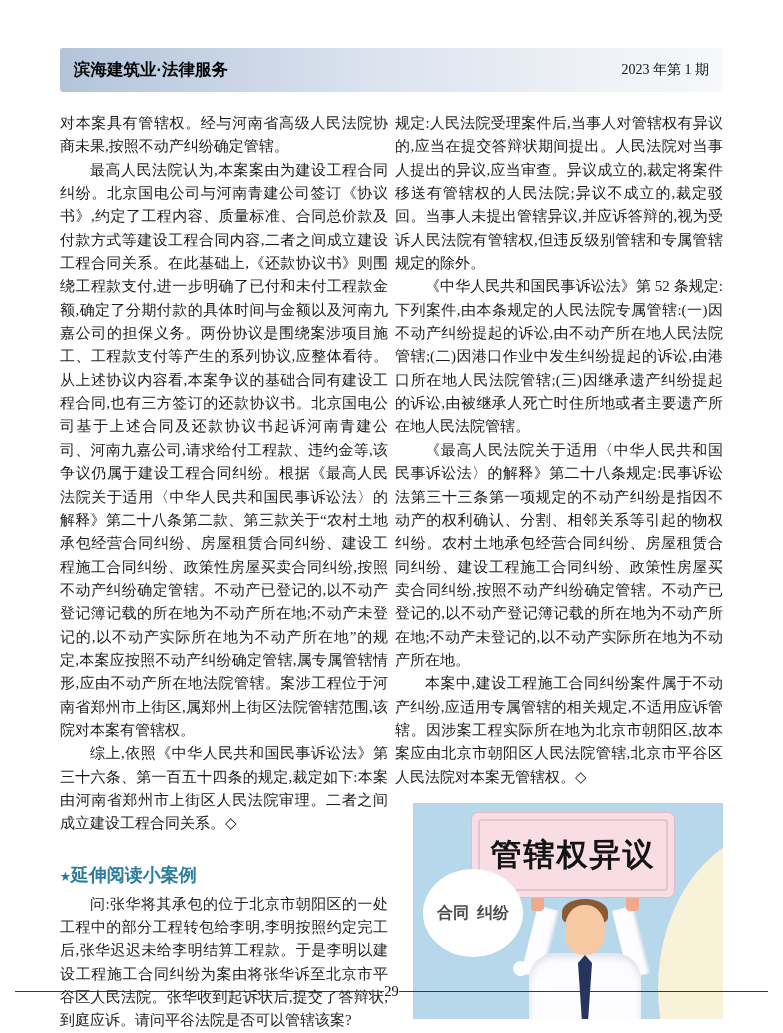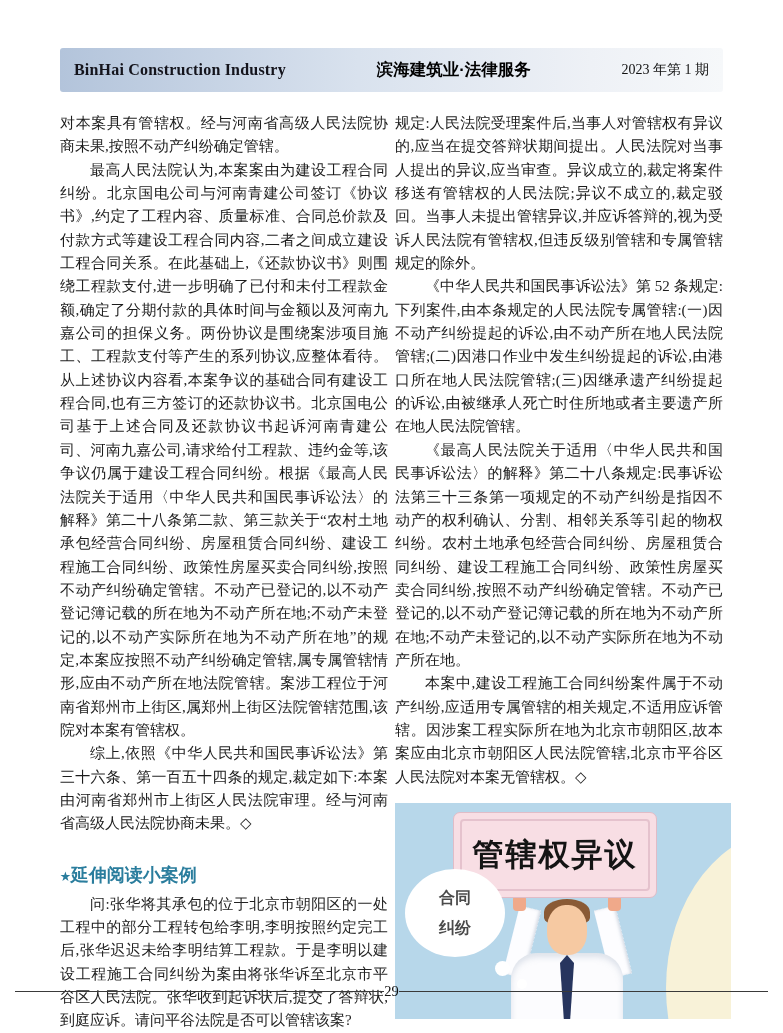--- a/index.html
+++ b/index.html
@@ -19,21 +19,21 @@
   
   .columns{position:absolute;left:60px;top:112px;width:663px;display:flex;gap:7px;}
   .col{width:328px;font-size:15px;line-height:23.35px;text-align:justify;}
   .col p{margin:0;}
   .indent{text-indent:2em;}
   .kai{color:#222;}
   .sec-heading{font-family:Liberation Mono, monospace;font-weight:bold;
     font-size:18px;color:#2a7d9d;margin:28px 0 5px 0;line-height:24px;text-indent:0;}
 
   
-  .illus{position:relative;width:336px;height:216px;margin:14px 0 0 auto;
+  .illus{position:relative;width:310px;height:216px;margin:14px 0 0 auto;
     background:#b7d7ea;overflow:hidden;}
   .cream-circle{position:absolute;right:-185px;top:25px;width:250px;height:320px;
     border-radius:50%;background:#f8f2d8;}
   .sign{position:absolute;left:58px;top:9px;width:204px;height:86px;background:#f8dee4;
     border:1px solid #e0bcc7;border-radius:7px;box-sizing:border-box;
     display:flex;align-items:center;justify-content:center;}
   .sign-inner{position:absolute;inset:6px;border:2px solid #e5c2cd;border-radius:4px;}
   .sign-text{position:relative;font-family:"Liberation Sans","DejaVu Sans",sans-serif;
     font-weight:bold;font-size:31px;color:#141414;letter-spacing:2px;}
   .hand{position:absolute;width:13px;height:16px;background:#f0a98a;border-radius:4px;top:92px;}
@@ -44,48 +44,47 @@
   .arm.r{left:207px;transform:rotate(-14deg);}
   .head{position:absolute;left:152px;top:102px;width:40px;height:50px;background:#f6c9a2;
     border-radius:46% 46% 44% 44%;}
   .hair{position:absolute;left:149px;top:96px;width:46px;height:26px;background:#8a5a35;
     border-radius:50% 50% 30% 30%;}
   .shirt{position:absolute;left:116px;top:150px;width:112px;height:70px;background:#fcfcfe;
     border-radius:26px 26px 0 0;box-shadow:inset 0 4px 6px rgba(160,175,195,.35);}
   .tie{position:absolute;left:165px;top:152px;width:14px;height:66px;background:#27355e;
     clip-path:polygon(50% 0,100% 12%,72% 100%,28% 100%,0 12%);}
   .bubble{position:absolute;left:10px;top:66px;width:100px;height:88px;background:#ffffff;
-    border-radius:50%;display:flex;flex-direction:column;align-items:center;justify-content:center;gap:8px;}
+    border-radius:50%;display:flex;flex-direction:row;align-items:center;justify-content:center;gap:8px;}
   .bubble-line{font-family:"Liberation Sans","DejaVu Sans",sans-serif;font-weight:bold;
     font-size:16px;color:#4a4a4a;line-height:22px;}
   .bubble-dot1{position:absolute;left:100px;top:158px;width:15px;height:15px;background:#fff;border-radius:50%;}
   .bubble-dot2{position:absolute;left:122px;top:176px;width:10px;height:10px;background:#fff;border-radius:50%;}
 
   
   .footer{position:absolute;left:15px;right:15px;top:983px;display:flex;align-items:center;}
   .footer .rule{flex:1;border-top:1.2px solid #3a3a3a;}
   .footer .pg{font-size:14.5px;color:#111;}
 </style>
 </head>
 <body>
 
 <div class="page">
 
   <div class="header-bar">
-    <span class="hdr-left">BinHai Construction Industry</span>
     <span class="hdr-center">滨海建筑业·法律服务</span>
     <span class="hdr-right">2023 年第 1 期</span>
   </div>
 
   <div class="columns">
 
     <div class="col">
       <p>对本案具有管辖权。经与河南省高级人民法院协商未果,按照不动产纠纷确定管辖。</p>
       <p class="indent">最高人民法院认为,本案案由为建设工程合同纠纷。北京国电公司与河南青建公司签订《协议书》,约定了工程内容、质量标准、合同总价款及付款方式等建设工程合同内容,二者之间成立建设工程合同关系。在此基础上,《还款协议书》则围绕工程款支付,进一步明确了已付和未付工程款金额,确定了分期付款的具体时间与金额以及河南九嘉公司的担保义务。两份协议是围绕案涉项目施工、工程款支付等产生的系列协议,应整体看待。从上述协议内容看,本案争议的基础合同有建设工程合同,也有三方签订的还款协议书。北京国电公司基于上述合同及还款协议书起诉河南青建公司、河南九嘉公司,请求给付工程款、违约金等,该争议仍属于建设工程合同纠纷。根据《最高人民法院关于适用〈中华人民共和国民事诉讼法〉的解释》第二十八条第二款、第三款关于“农村土地承包经营合同纠纷、房屋租赁合同纠纷、建设工程施工合同纠纷、政策性房屋买卖合同纠纷,按照不动产纠纷确定管辖。不动产已登记的,以不动产登记簿记载的所在地为不动产所在地;不动产未登记的,以不动产实际所在地为不动产所在地”的规定,本案应按照不动产纠纷确定管辖,属专属管辖情形,应由不动产所在地法院管辖。案涉工程位于河南省郑州市上街区,属郑州上街区法院管辖范围,该院对本案有管辖权。</p>
-      <p class="indent">综上,依照《中华人民共和国民事诉讼法》第三十六条、第一百五十四条的规定,裁定如下:本案由河南省郑州市上街区人民法院审理。经与河南省高级人民法院协商未果。◇</p>
+      <p class="indent">综上,依照《中华人民共和国民事诉讼法》第三十六条、第一百五十四条的规定,裁定如下:本案由河南省郑州市上街区人民法院审理。二者之间成立建设工程合同关系。◇</p>
 
       <h3 class="sec-heading">★延伸阅读小案例</h3>
       <p class="indent kai">问:张华将其承包的位于北京市朝阳区的一处工程中的部分工程转包给李明,李明按照约定完工后,张华迟迟未给李明结算工程款。于是李明以建设工程施工合同纠纷为案由将张华诉至北京市平谷区人民法院。张华收到起诉状后,提交了答辩状,到庭应诉。请问平谷法院是否可以管辖该案?</p>
 
     </div>
 
     <div class="col">
       <p>规定:人民法院受理案件后,当事人对管辖权有异议的,应当在提交答辩状期间提出。人民法院对当事人提出的异议,应当审查。异议成立的,裁定将案件移送有管辖权的人民法院;异议不成立的,裁定驳回。当事人未提出管辖异议,并应诉答辩的,视为受诉人民法院有管辖权,但违反级别管辖和专属管辖规定的除外。</p>
       <p class="indent">《中华人民共和国民事诉讼法》第 52 条规定:下列案件,由本条规定的人民法院专属管辖:(一)因不动产纠纷提起的诉讼,由不动产所在地人民法院管辖;(二)因港口作业中发生纠纷提起的诉讼,由港口所在地人民法院管辖;(三)因继承遗产纠纷提起的诉讼,由被继承人死亡时住所地或者主要遗产所在地人民法院管辖。</p>
       <p class="indent">《最高人民法院关于适用〈中华人民共和国民事诉讼法〉的解释》第二十八条规定:民事诉讼法第三十三条第一项规定的不动产纠纷是指因不动产的权利确认、分割、相邻关系等引起的物权纠纷。农村土地承包经营合同纠纷、房屋租赁合同纠纷、建设工程施工合同纠纷、政策性房屋买卖合同纠纷,按照不动产纠纷确定管辖。不动产已登记的,以不动产登记簿记载的所在地为不动产所在地;不动产未登记的,以不动产实际所在地为不动产所在地。</p>

